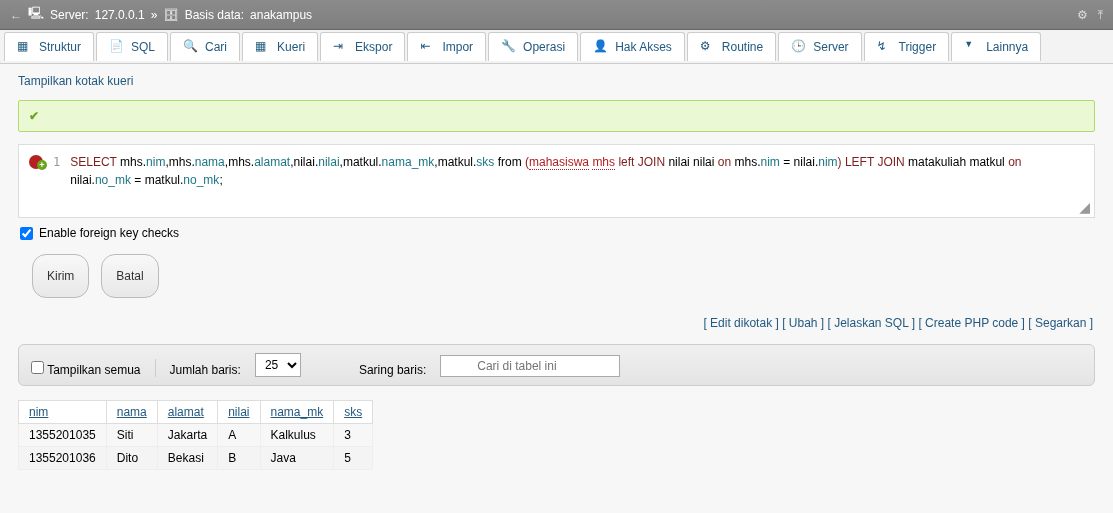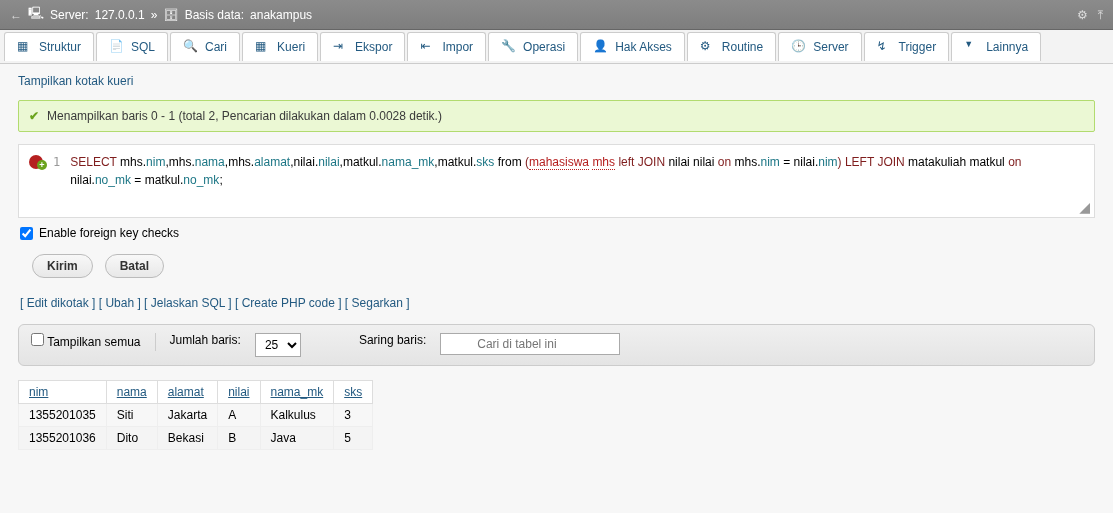--- a/index.html
+++ b/index.html
@@ -19,24 +19,24 @@
 .stopico{width:14px;height:14px;border-radius:50%;background:#b52020;position:relative;margin-top:2px;flex-shrink:0}
 .stopico:after{content:"+";position:absolute;color:#fff;font-size:9px;font-weight:bold;left:8px;top:5px;background:#6aa31c;border-radius:50%;width:10px;height:10px;line-height:10px;text-align:center}
 .gutter{color:#999;font-family:monospace;font-size:12px;flex-shrink:0;padding-top:2px}
 .sqlcode{font-family:monospace;flex:1;line-height:1.5;white-space:normal;word-break:break-word}
 .kw{color:#7f1d1d}
 .col{color:#1c7685}
 .err{color:#b52020;border-bottom:1px dotted #b52020}
 .resize{text-align:right;padding:2px 4px;color:#999;font-size:14px;cursor:se-resize}
 .fkrow{display:flex;align-items:flex-end;gap:6px;padding:8px 2px}
 .btnrow{display:flex;gap:12px;padding:6px 0 12px 14px}
-.btn{background:linear-gradient(#f8f8f8,#e8e8e8);border:1px solid #bbb;border-radius:14px;padding:4px 14px;cursor:pointer;font-weight:bold;color:#333}
-.linkrow{text-align:left;padding:6px 2px;color:#235a81}
+.btn{background:linear-gradient(#f8f8f8,#e8e8e8);border:1px solid #bbb;border-radius:14px;padding:14px 14px;cursor:pointer;font-weight:normal;color:#333}
+.linkrow{text-align:right;padding:6px 2px;color:#235a81}
 .linkrow a{color:#235a81;cursor:pointer;text-decoration:none}
-.filterbar{background:linear-gradient(#f0f0f0,#e4e4e4);border:1px solid #ccc;border-radius:6px;padding:8px 12px;display:flex;align-items:flex-start;gap:14px;margin:8px 0 14px}
+.filterbar{background:linear-gradient(#f0f0f0,#e4e4e4);border:1px solid #ccc;border-radius:6px;padding:8px 12px;display:flex;align-items:flex-end;gap:14px;margin:8px 0 14px}
 .sep{border-left:1px solid #ccc;height:18px}
 select,input[type=text]{border:1px solid #aaa;padding:3px 5px;background:#fff}
 .opsi{color:#235a81;margin:6px 0 2px;cursor:pointer}
 table.res{border-collapse:collapse}
 table.res th{background:#fff;border:1px solid #ddd;padding:4px 10px;text-align:left;color:#235a81;font-weight:normal;text-decoration:underline;cursor:pointer}
 table.res td{border:1px solid #eee;padding:4px 10px}
 table.res tr.odd td{background:#f4f4f4}
 .arrow{font-size:9px}
 </style>
 </head>
@@ -106,21 +106,20 @@
       <span class="ti arrow">▼</span>
       <span>Lainnya</span>
     </a>
 </div>
 
 <div class="content">
   <span class="link">Tampilkan kotak kueri</span>
 
   <div class="success">
     <span class="check">✔</span>
-    <span>Menampilkan baris 0 - 1 (total 2, Pencarian dilakukan dalam 0.0028 detik.)</span>
   </div>
 
   <div class="sqlwrap">
     <div class="sqlbox">
       <span class="stopico"></span>
       <span class="gutter">1</span>
       <div class="sqlcode"><span class="kw">SELECT</span><span> mhs</span><span>.</span><span class="col">nim</span><span>,mhs</span><span>.</span><span class="col">nama</span><span>,mhs</span><span>.</span><span class="col">alamat</span><span>,nilai</span><span>.</span><span class="col">nilai</span><span>,matkul</span><span>.</span><span class="col">nama_mk</span><span>,matkul</span><span>.</span><span class="col">sks</span><span> from </span><span class="kw">(</span><span class="err">mahasiswa</span><span> </span><span class="err">mhs</span><span> </span><span class="kw">left</span><span> </span><span class="kw">JOIN</span><span> nilai nilai </span><span class="kw">on</span><span> mhs</span><span>.</span><span class="col">nim</span><span> = nilai</span><span>.</span><span class="col">nim</span><span class="kw">)</span><span> </span><span class="kw">LEFT</span><span> </span><span class="kw">JOIN</span><span> matakuliah matkul </span><span class="kw">on</span><span> nilai</span><span>.</span><span class="col">no_mk</span><span> = matkul</span><span>.</span><span class="col">no_mk</span><span>;</span></div>
     </div>
     <div class="resize">◢</div>
   </div>

